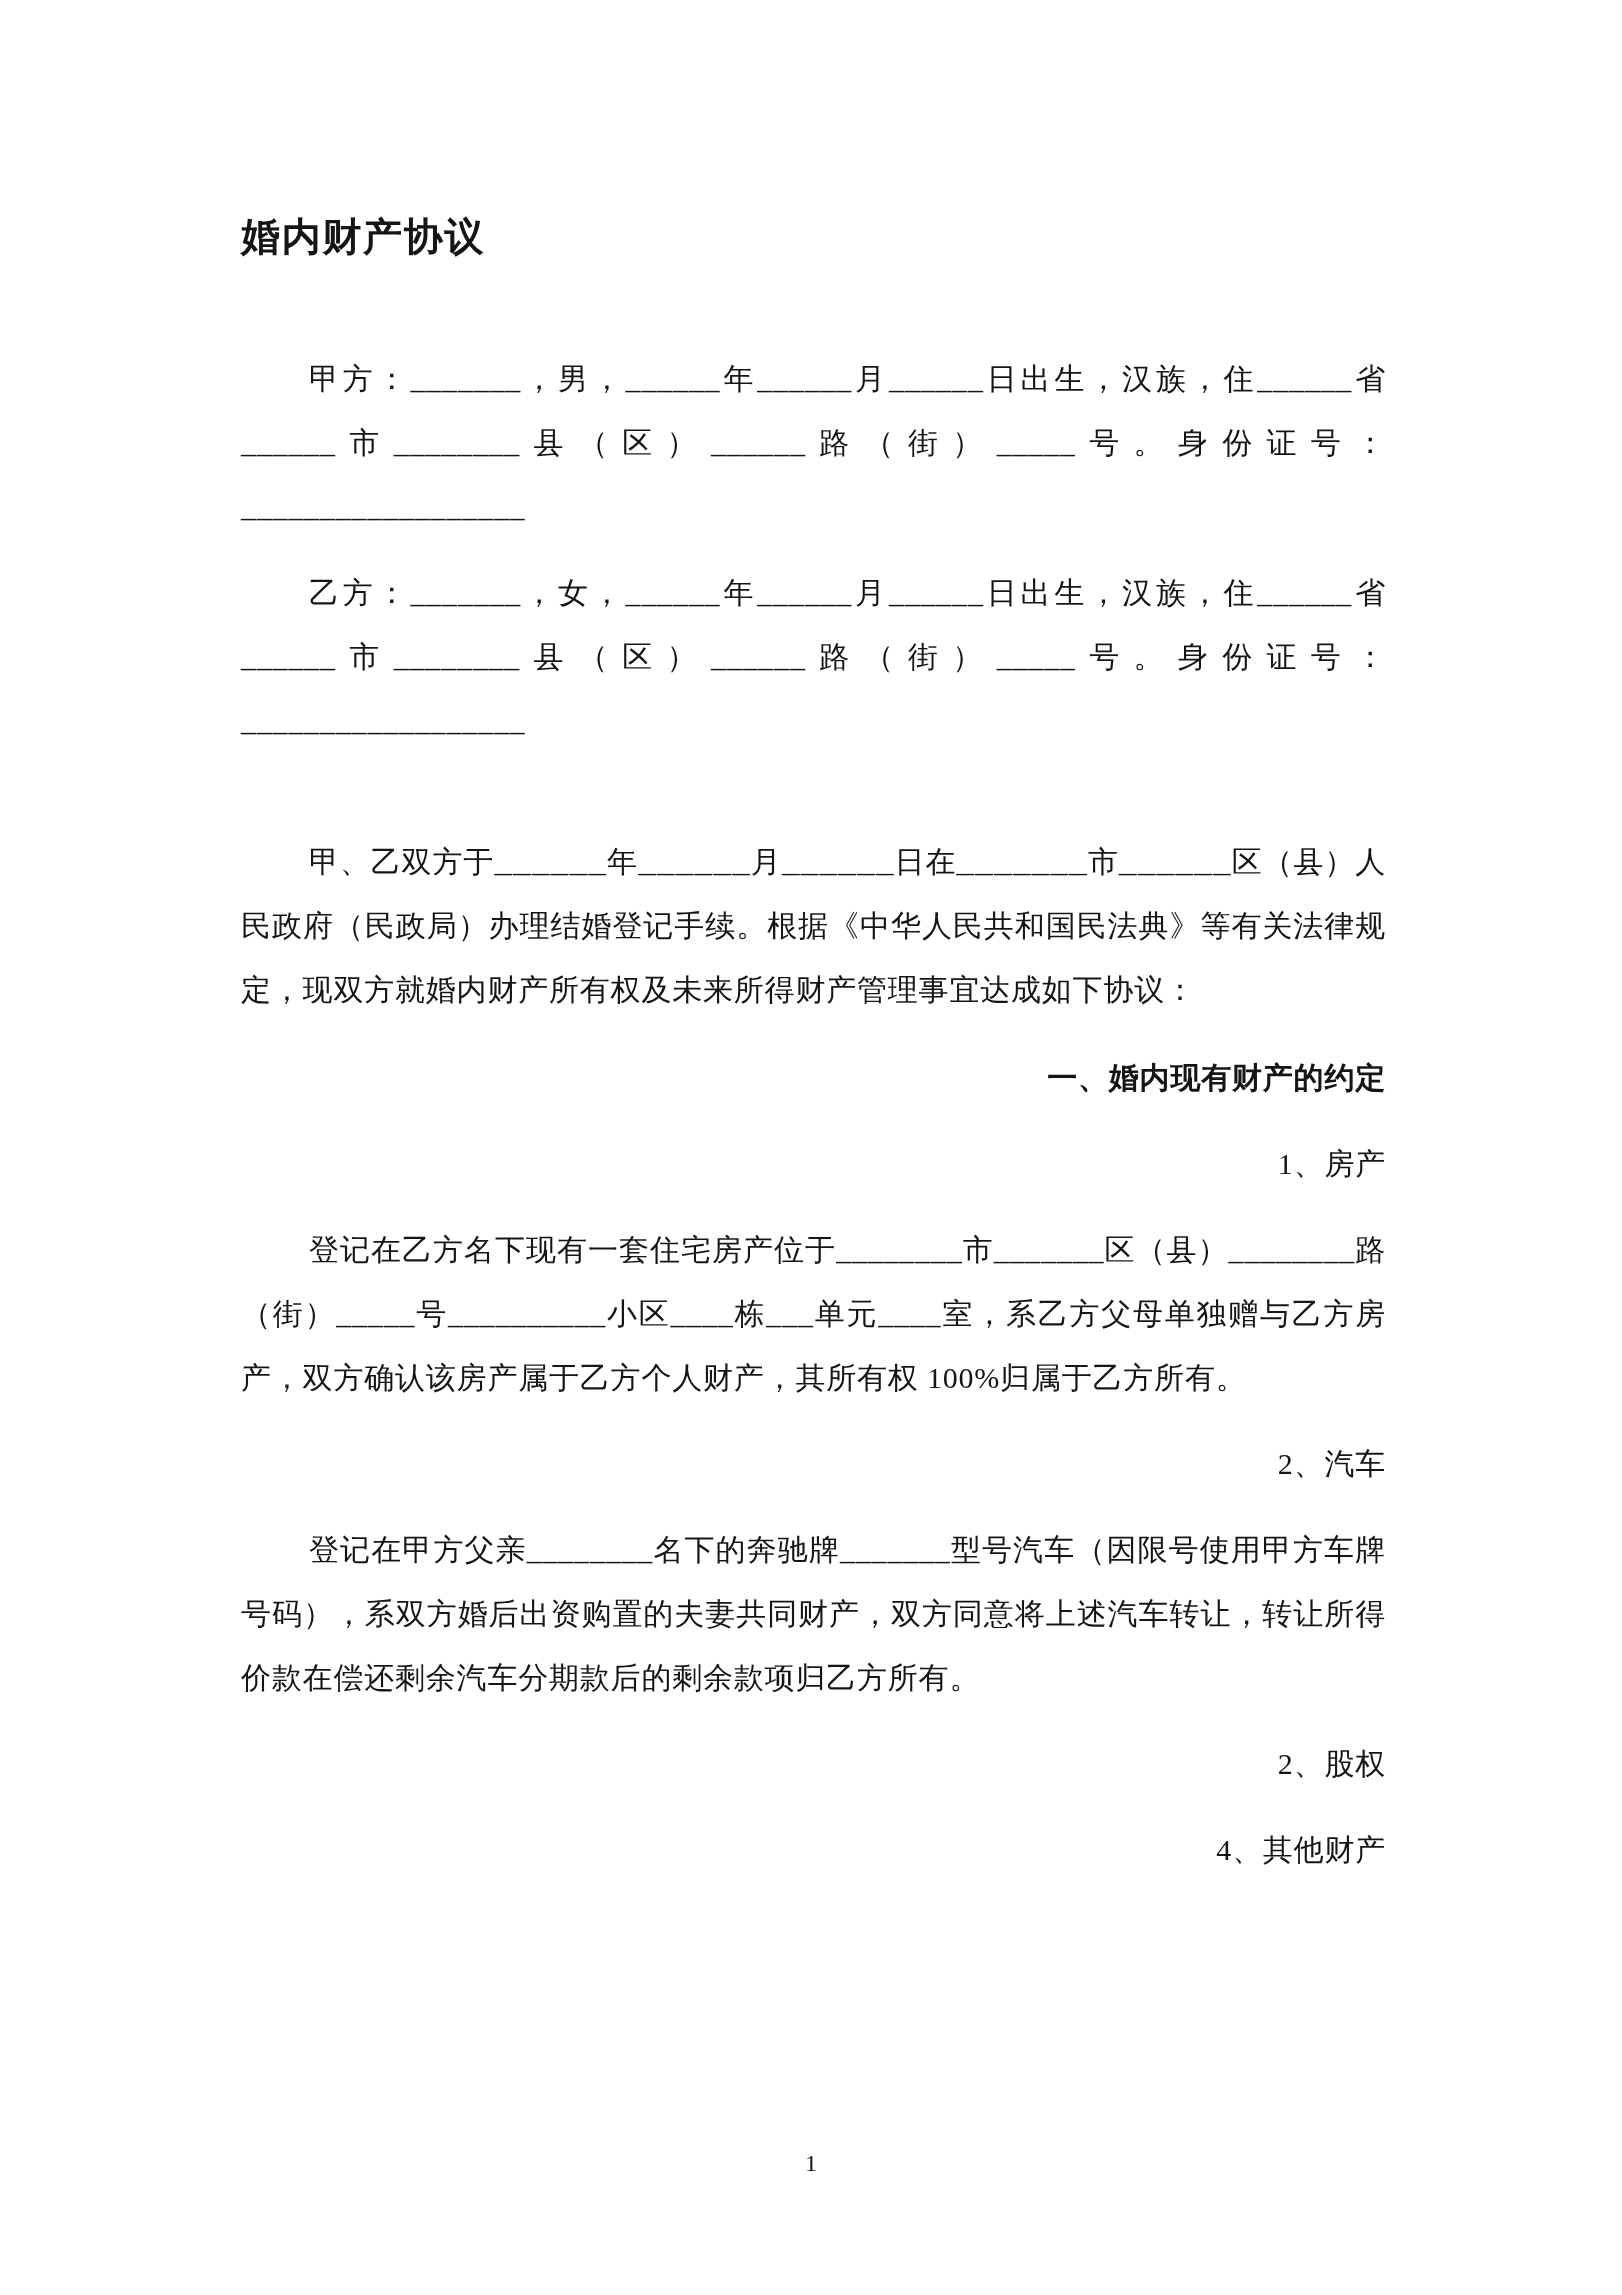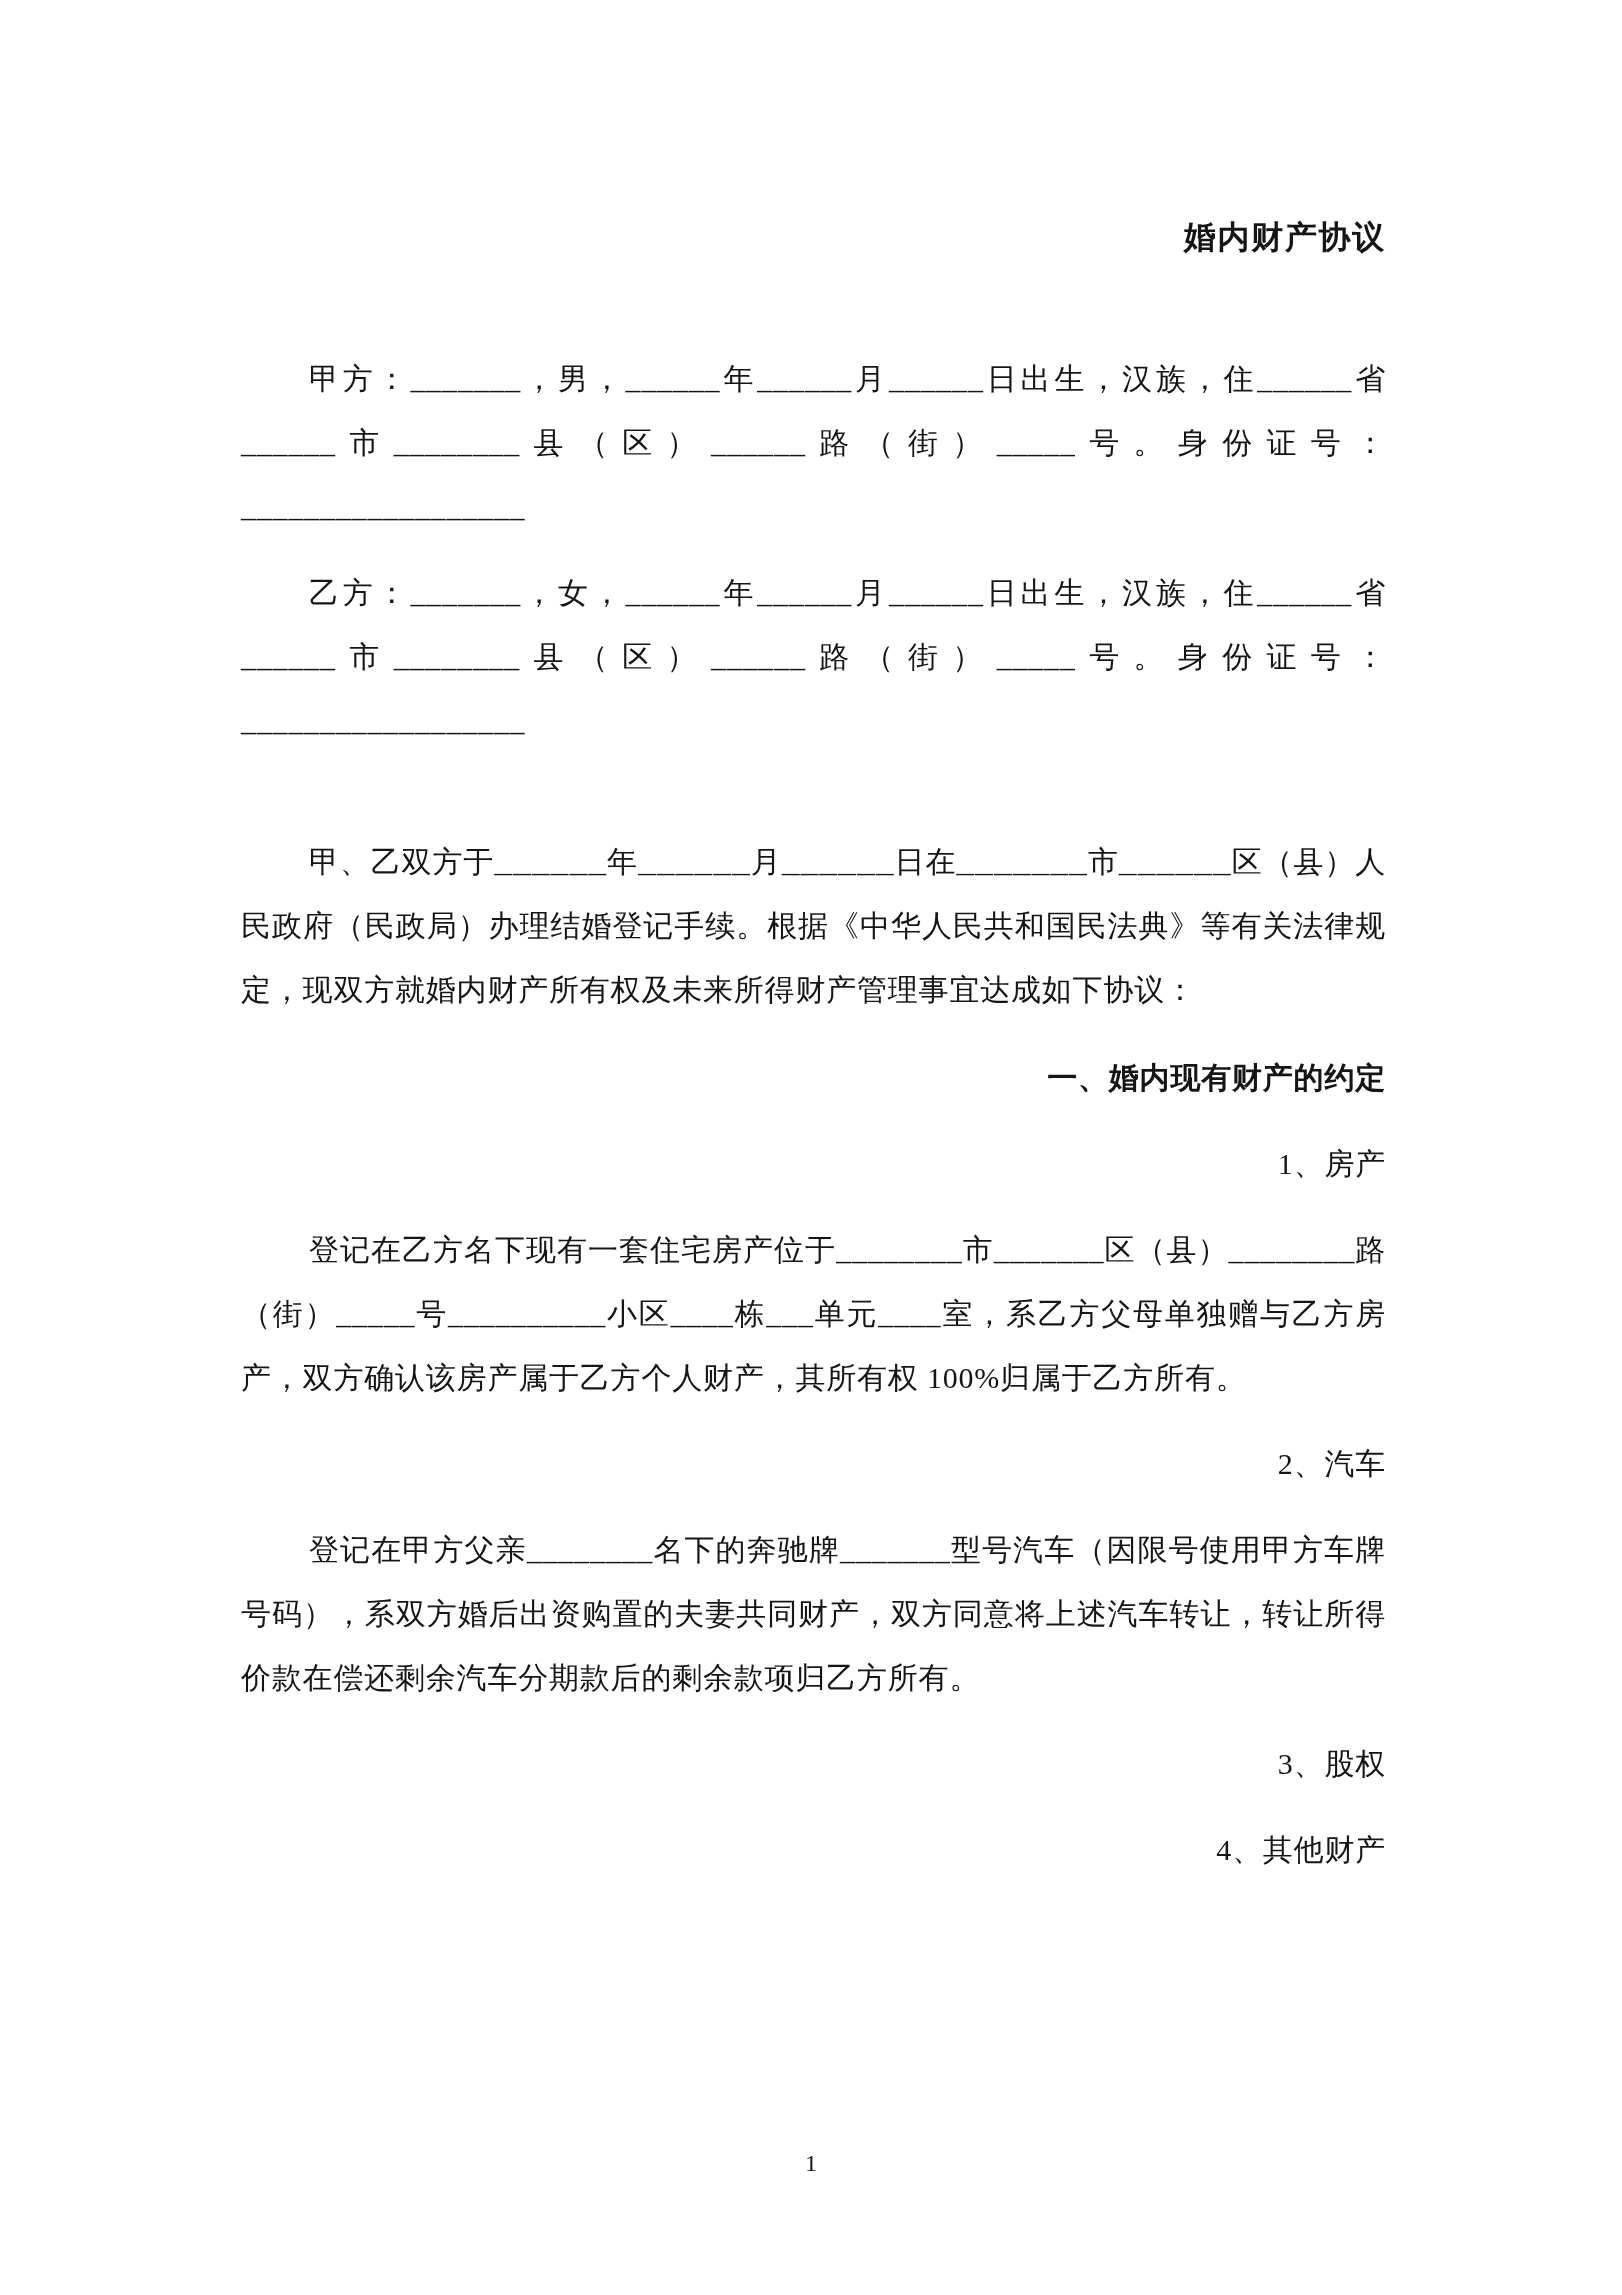--- a/index.html
+++ b/index.html
@@ -20,23 +20,23 @@
     background: #ffffff;
     overflow: hidden;
   }
   .content {
     position: absolute;
     left: 241px;
     top: 203px;
     width: 1145px;
   }
   .doc-title {
-    font-size: 32px;
+    font-size: 39px;
     font-weight: bold;
-    text-align: right;
+    text-align: left;
     line-height: 68px;
     margin: 0 0 76px 0;
     letter-spacing: 1.7px;
   }
   .para {
     font-size: 30px;
     line-height: 64px;
     margin: 0 0 22px 0;
     text-indent: 68px;
     text-align: justify;
@@ -80,21 +80,21 @@
     <p class="para heading">一、婚内现有财产的约定</p>
 
     <p class="para subheading">1、房产</p>
 
     <p class="para">登记在乙方名下现有一套住宅房产位于________市_______区（县）________路（街）_____号__________小区____栋___单元____室，系乙方父母单独赠与乙方房产，双方确认该房产属于乙方个人财产，其所有权 100%归属于乙方所有。</p>
 
     <p class="para subheading">2、汽车</p>
 
     <p class="para">登记在甲方父亲________名下的奔驰牌_______型号汽车（因限号使用甲方车牌号码），系双方婚后出资购置的夫妻共同财产，双方同意将上述汽车转让，转让所得价款在偿还剩余汽车分期款后的剩余款项归乙方所有。</p>
 
-    <p class="para subheading">3、股权</p>
+    <p class="para subheading">2、股权</p>
 
 
     <p class="para subheading">4、其他财产</p>
 
   </div>
 
   <div class="page-number">1</div>
 </div>
 
 

